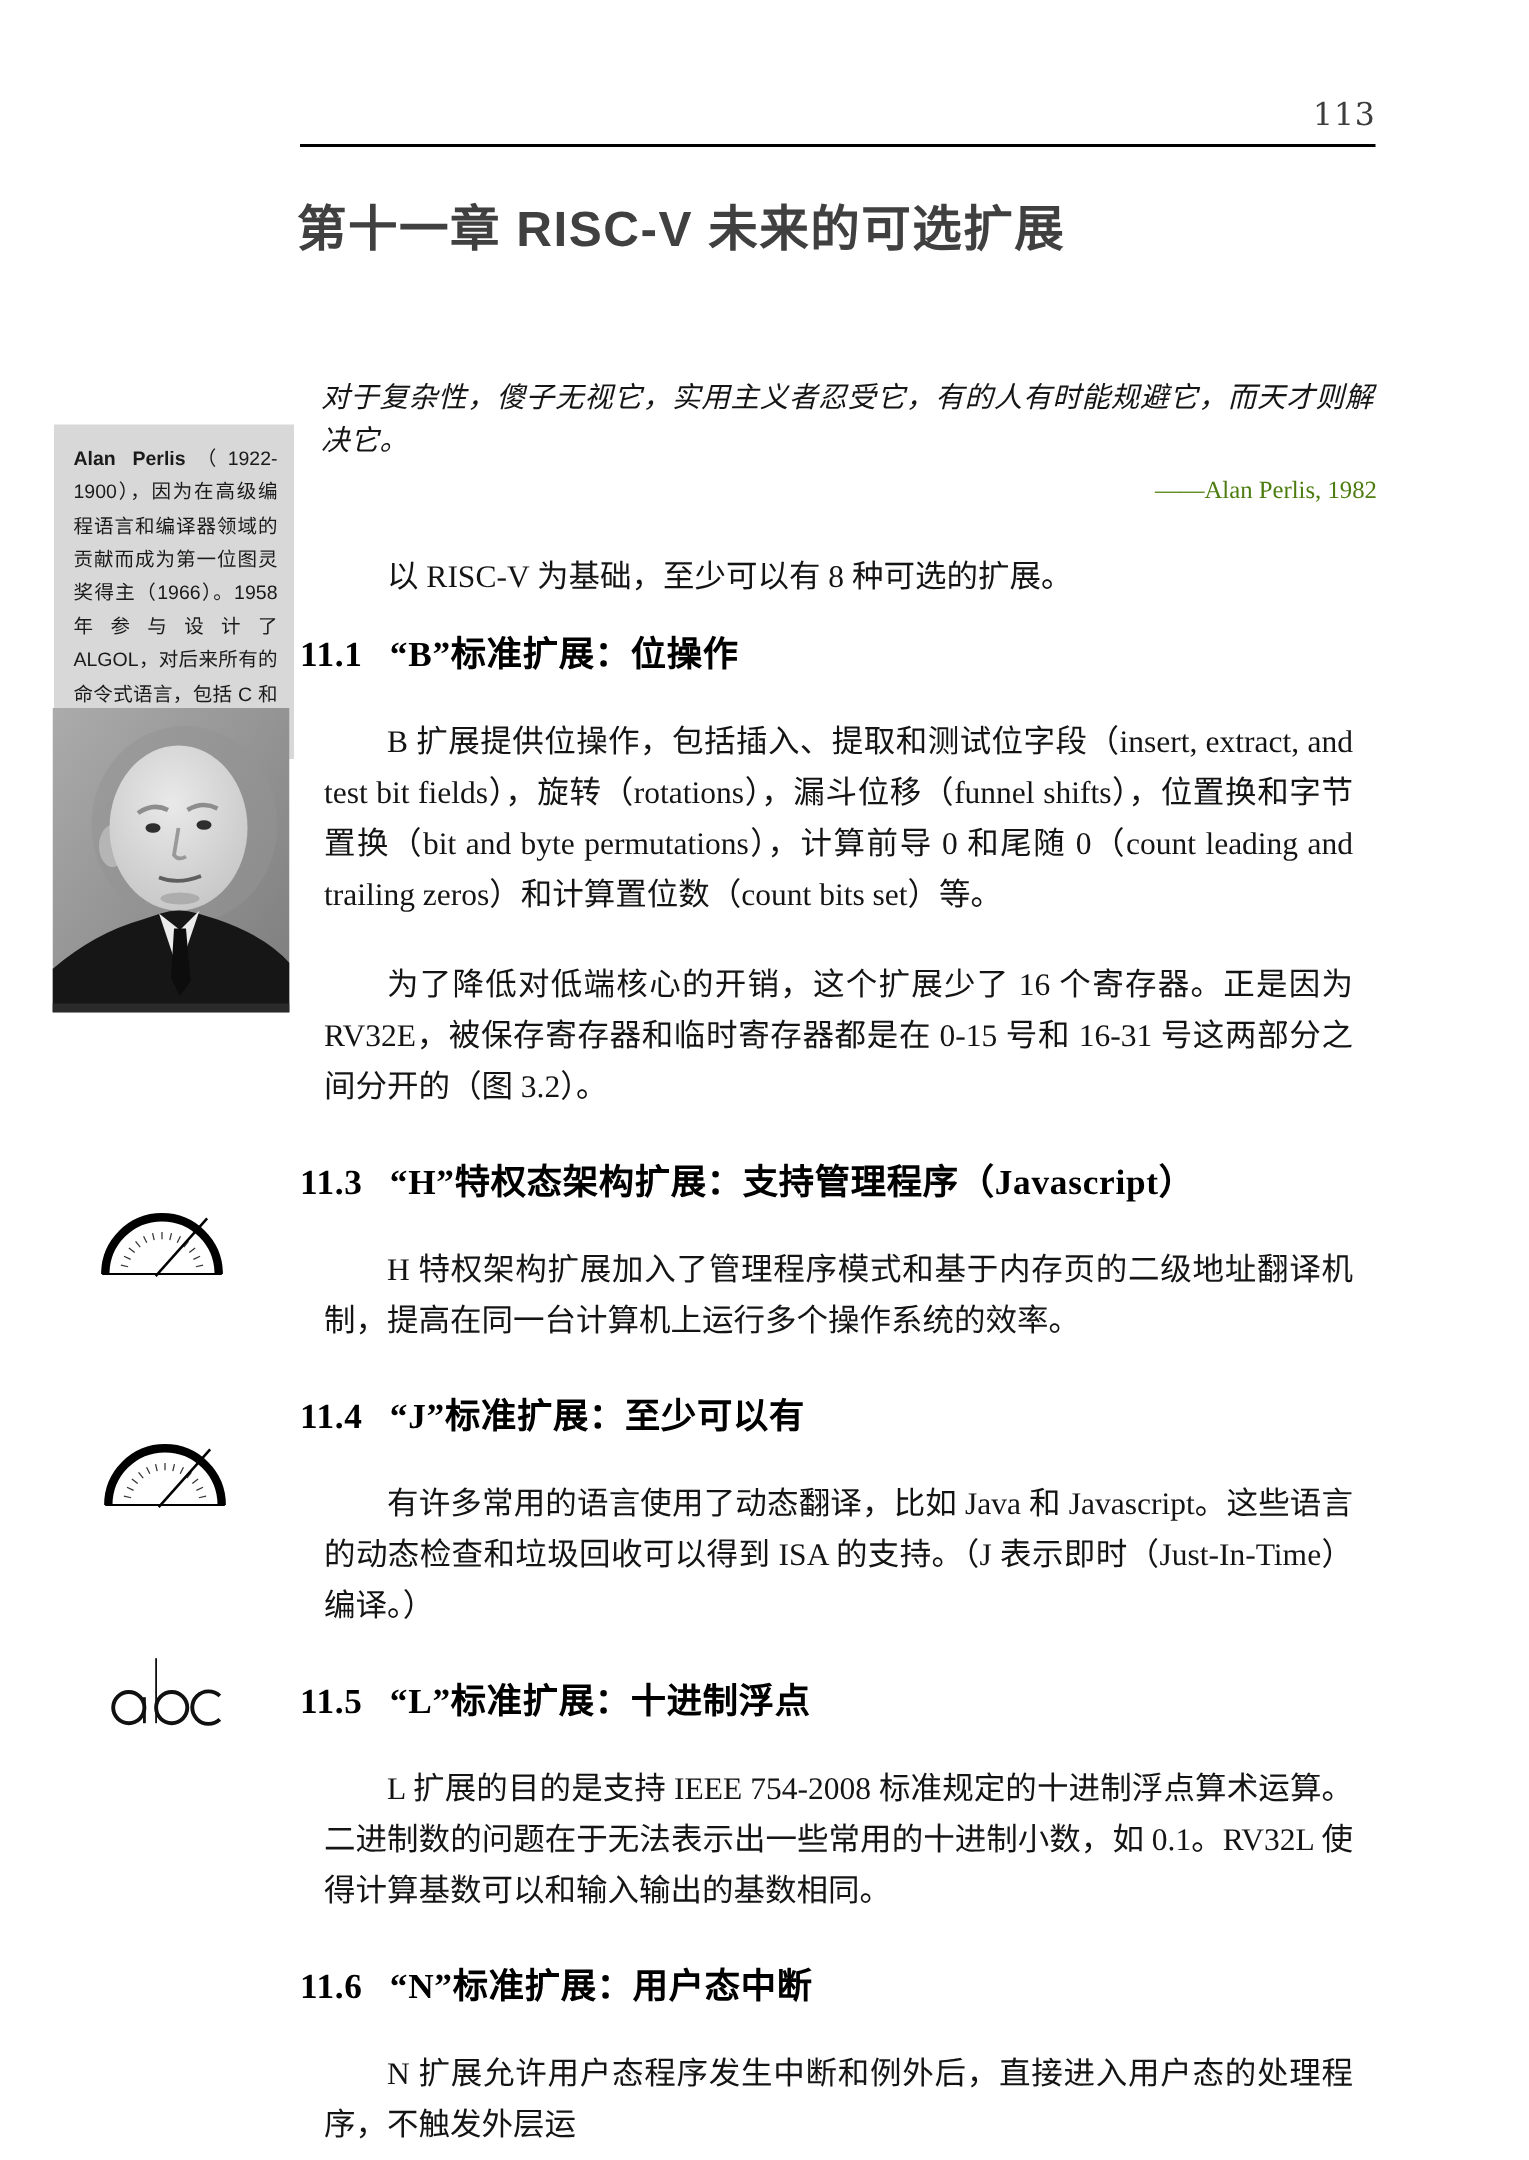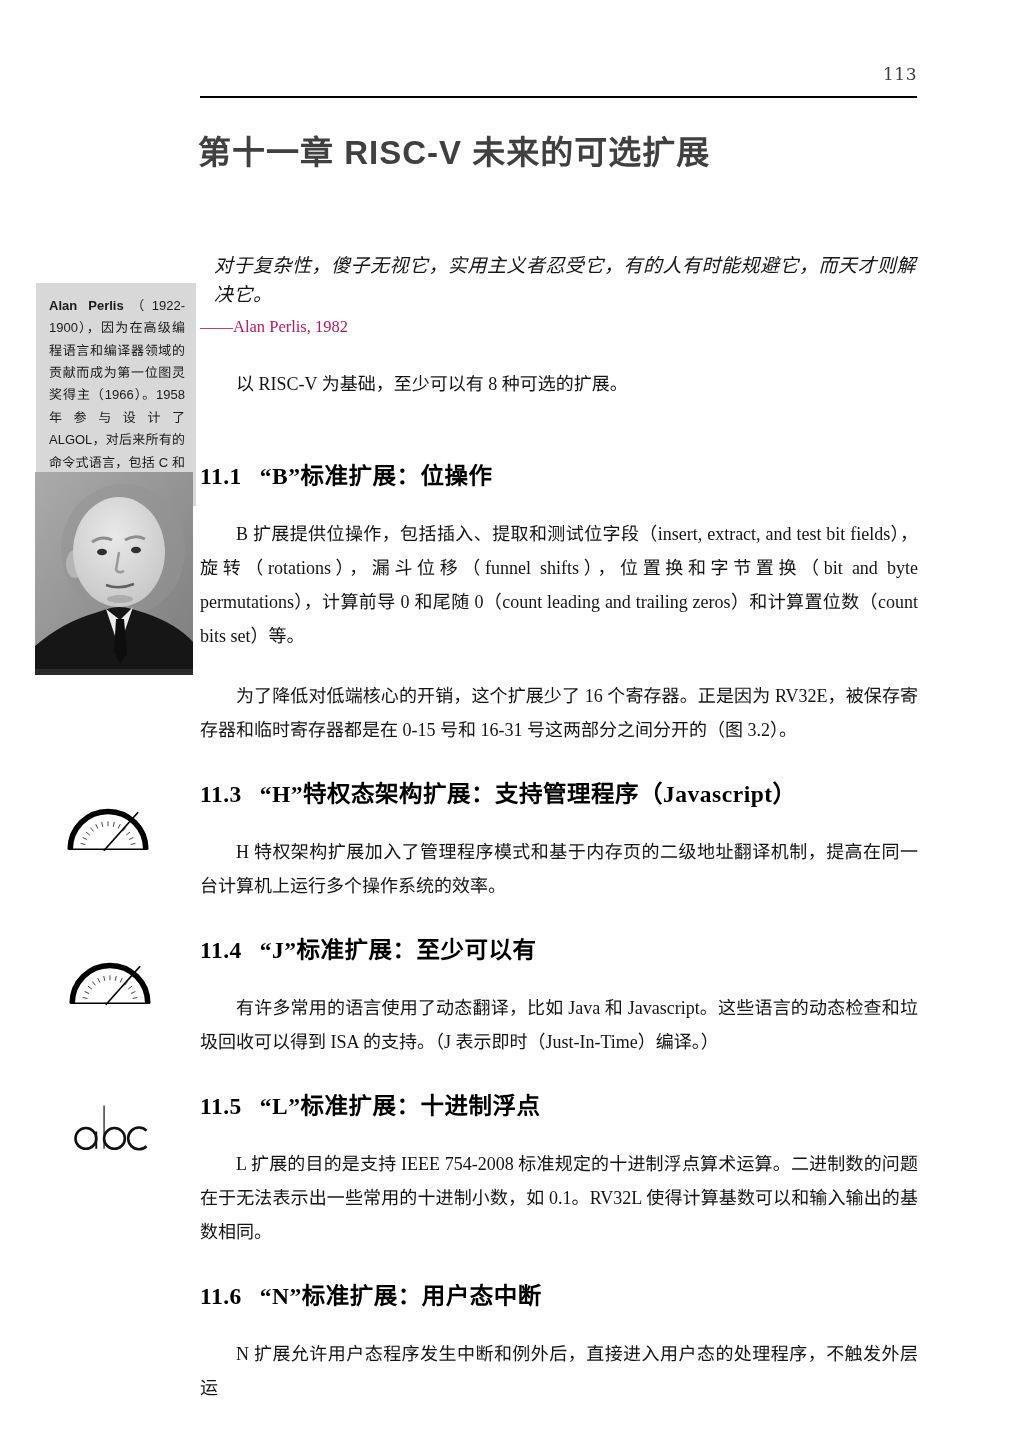--- a/index.html
+++ b/index.html
@@ -3,21 +3,21 @@
 <meta charset="utf-8">
 <style>
   html,body{margin:0;padding:0;background:#ffffff;}
   .page{
     position:relative;width:1019px;height:1440px;background:#fff;
     font-family:"Liberation Serif","DejaVu Serif",serif;color:#111;
     overflow:hidden;
   }
   .page-number{
     position:absolute;top:64px;left:200px;width:717px;text-align:right;
-    font-size:17px;color:#3d3d3d;letter-spacing:.5px;
+    font-size:21px;color:#3d3d3d;letter-spacing:.5px;
     font-family:"DejaVu Serif",serif;
   }
   .header-rule{position:absolute;top:96px;left:200px;width:717px;border-top:2.5px solid #000;}
   .chapter-title{
     position:absolute;top:126px;left:198px;margin:0;
     font-size:33px;font-weight:bold;letter-spacing:1px;color:#404040;
     font-family:"Liberation Sans","DejaVu Sans",sans-serif;
   }
   .margin-note{
     position:absolute;left:36px;top:283px;width:160px;box-sizing:border-box;
@@ -26,31 +26,31 @@
     font-size:13px;line-height:1.72;text-align:justify;color:#1a1a1a;
   }
   .bio-name{font-weight:bold;}
   .photo{position:absolute;left:35px;top:472px;width:158px;height:203px;line-height:0;}
   .photo svg{width:100%;height:100%;}
   .main-col{position:absolute;left:200px;top:252px;width:718px;}
   .quote{
     margin:0 0 8px 14px;font-size:19px;font-style:italic;line-height:1.5;
     letter-spacing:.5px;color:#151515;
   }
-  .attribution{margin:0;text-align:left;font-size:16.5px;color:#be185d;}
+  .attribution{margin:0;text-align:right;font-size:16.5px;color:#4d7c0f;}
   .body-para{
-    font-size:18px;line-height:34px;text-align:justify;text-indent:2em;
-    margin:0;color:#141414;
+    font-size:21px;line-height:34px;text-align:justify;text-indent:2em;
+    margin:16px;color:#141414;
   }
   .intro{margin-top:30px;}
   .sec-head{
     margin:28px 0 0 0;font-size:23.5px;font-weight:bold;color:#000;
     letter-spacing:.5px;
   }
-  .sec-head.first{margin-top:56px;}
+  .sec-head.first{margin-top:16px;}
   .sec-num{margin-right:18px;}
   .sec-body{margin-top:26px;}
   .margin-icon{position:absolute;line-height:0;}
   .gauge-1{left:66px;top:804px;width:84px;height:50px;}
   .gauge-2{left:68px;top:958px;width:84px;height:50px;}
   .abc-icon{left:72px;top:1100px;width:78px;height:56px;}
   .margin-icon svg{width:100%;height:100%;}
 </style>
 </head>
 <body>

